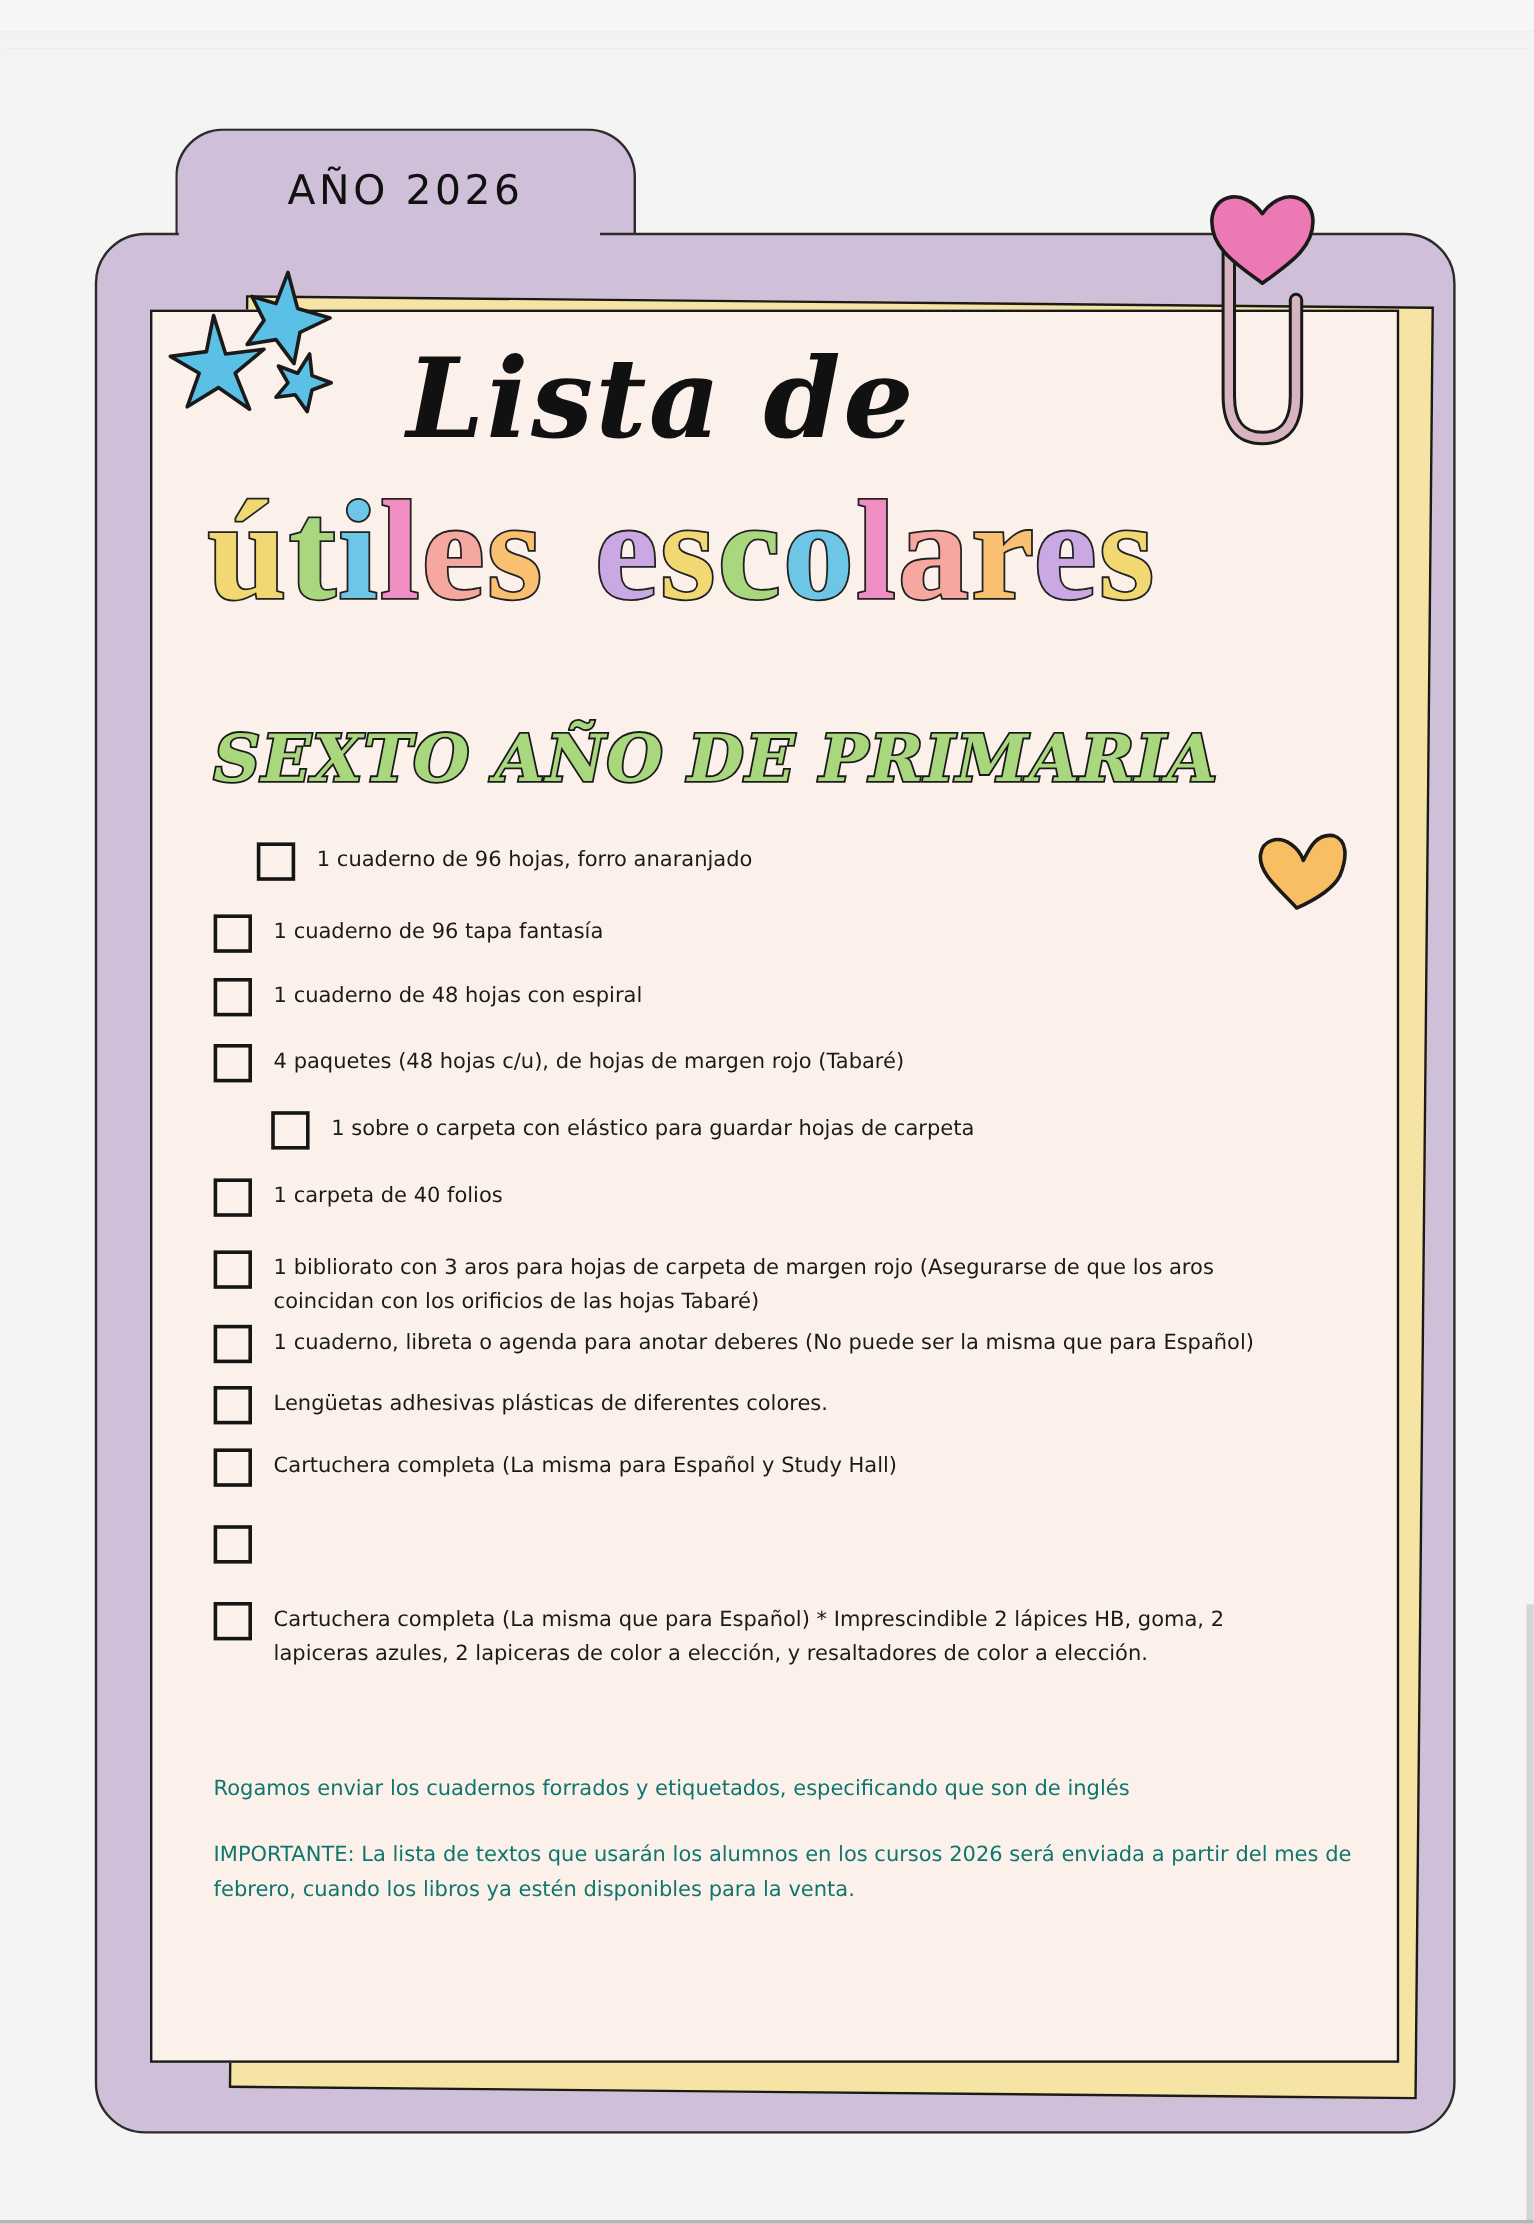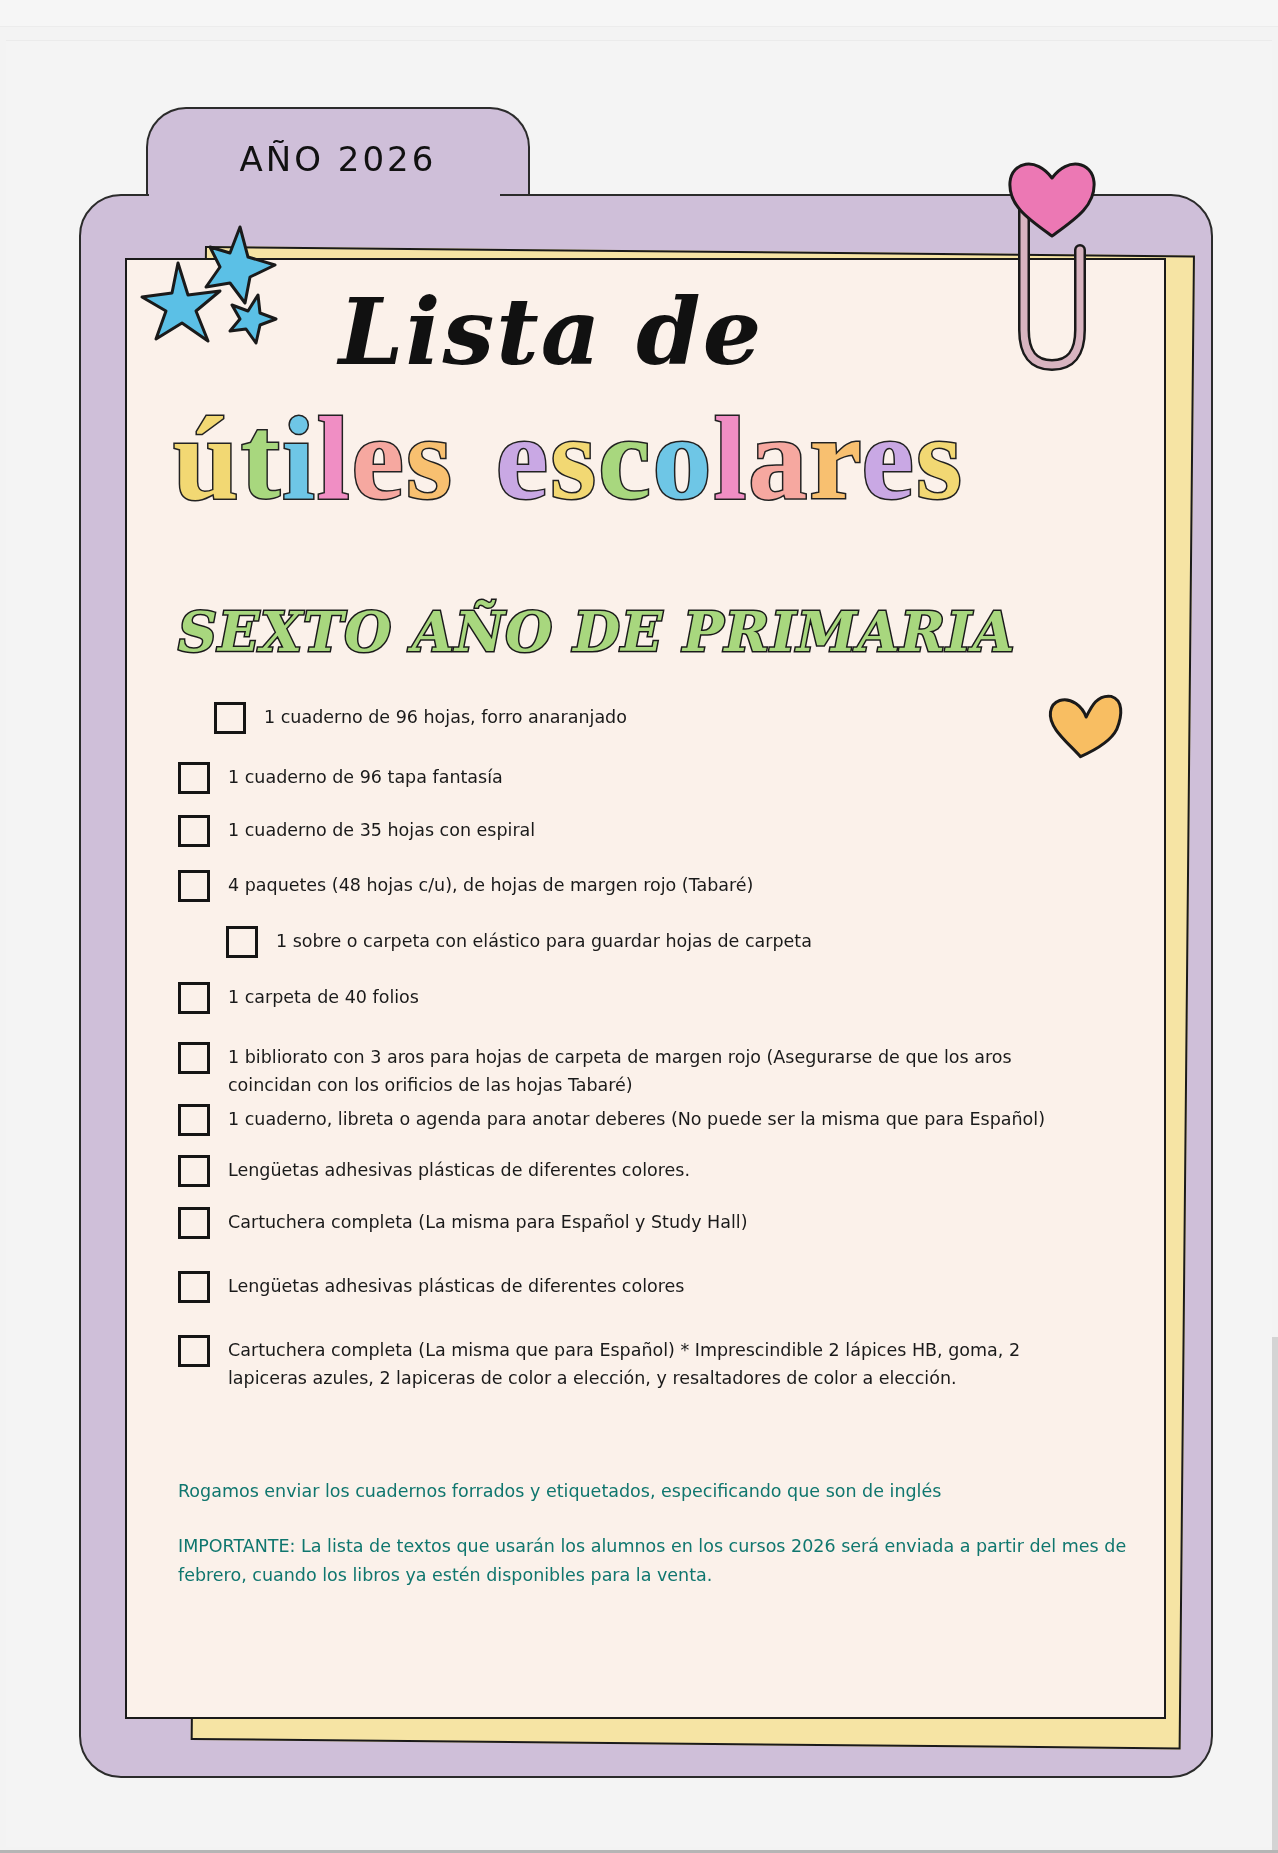--- a/index.html
+++ b/index.html
@@ -115,21 +115,21 @@
     <div class="item" style="top: 702px; padding-left: 36px;">
       <div class="checkbox" role="checkbox" aria-checked="false"></div>
       <div class="item-text">1 cuaderno de 96 hojas, forro anaranjado</div>
     </div>
     <div class="item" style="top: 762px;">
       <div class="checkbox" role="checkbox" aria-checked="false"></div>
       <div class="item-text">1 cuaderno de 96 tapa fantasía</div>
     </div>
     <div class="item" style="top: 815px;">
       <div class="checkbox" role="checkbox" aria-checked="false"></div>
-      <div class="item-text">1 cuaderno de 35 hojas con espiral</div>
+      <div class="item-text">1 cuaderno de 48 hojas con espiral</div>
     </div>
     <div class="item" style="top: 870px;">
       <div class="checkbox" role="checkbox" aria-checked="false"></div>
       <div class="item-text">4  paquetes (48 hojas c/u), de hojas de margen rojo (Tabaré)</div>
     </div>
     <div class="item" style="top: 926px; margin-left: 48px;">
       <div class="checkbox" role="checkbox" aria-checked="false"></div>
       <div class="item-text">1 sobre o carpeta con elástico para guardar hojas de carpeta</div>
     </div>
     <div class="item" style="top: 982px;">
@@ -147,21 +147,20 @@
     <div class="item" style="top: 1155px;">
       <div class="checkbox" role="checkbox" aria-checked="false"></div>
       <div class="item-text">Lengüetas adhesivas plásticas de diferentes colores.</div>
     </div>
     <div class="item" style="top: 1207px;">
       <div class="checkbox" role="checkbox" aria-checked="false"></div>
       <div class="item-text">Cartuchera completa (La misma para Español y Study Hall)</div>
     </div>
     <div class="item" style="top: 1271px;">
       <div class="checkbox" role="checkbox" aria-checked="false"></div>
-      <div class="item-text">Lengüetas adhesivas plásticas de diferentes colores</div>
     </div>
     <div class="item" style="top: 1335px;">
       <div class="checkbox" role="checkbox" aria-checked="false"></div>
       <div class="item-text">Cartuchera completa (La misma que para Español) * Imprescindible 2 lápices HB, goma, 2 lapiceras azules, 2 lapiceras de color a elección, y resaltadores de color a elección.</div>
     </div>
   </div>
 
 <div class="note" style="top:1477px">Rogamos enviar los cuadernos forrados y etiquetados, especificando que son de inglés</div>
 <div class="note" style="top:1532px">IMPORTANTE: La lista de textos que usarán los alumnos en los cursos 2026 será enviada a partir del mes de febrero, cuando los libros ya estén disponibles para la venta.</div>
 

